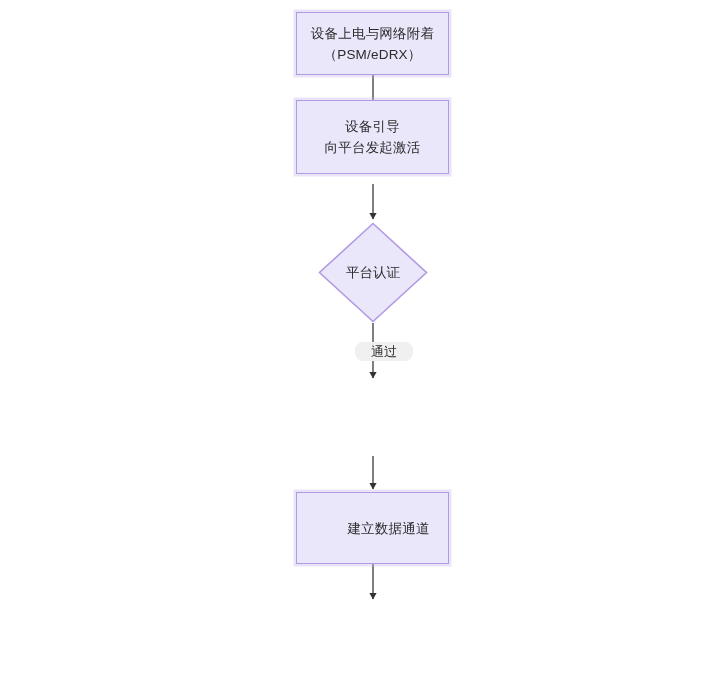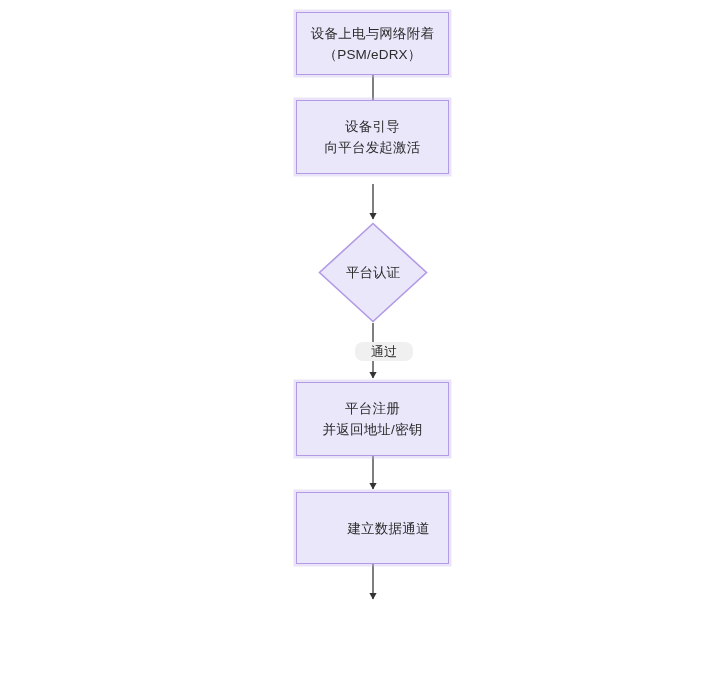--- a/index.html
+++ b/index.html
@@ -115,23 +115,19 @@
 
   <div class="node-decision-wrap" style="left:318px; top:222px; width:110px; height:101px;justify-content:center;">
     <svg class="diamond-shape" viewBox="0 0 110 101" preserveAspectRatio="none">
       <polygon points="55,1.5 108.5,50.5 55,99.5 1.5,50.5" fill="#ebe7fb" stroke="#b29ae4" stroke-width="1.6"></polygon>
     </svg>
     <span class="diamond-label">平台认证</span>
   </div>
 
   <div class="edge-label" style="left:355px; top:342px;">通过</div>
 
-  <div class="node process" style="left:296px; top:382px; width:153px; height:74px;">
-    <span class="line">平台注册</span>
-    <span class="line">并返回地址/密钥</span>
-  </div>
 
   <div class="node process" style="left:296px; top:492px; width:153px; height:72px;padding-left:32px;">
     <span class="line">建立数据通道</span>
   </div>
 
 
 </div>
 
 </body></html>

